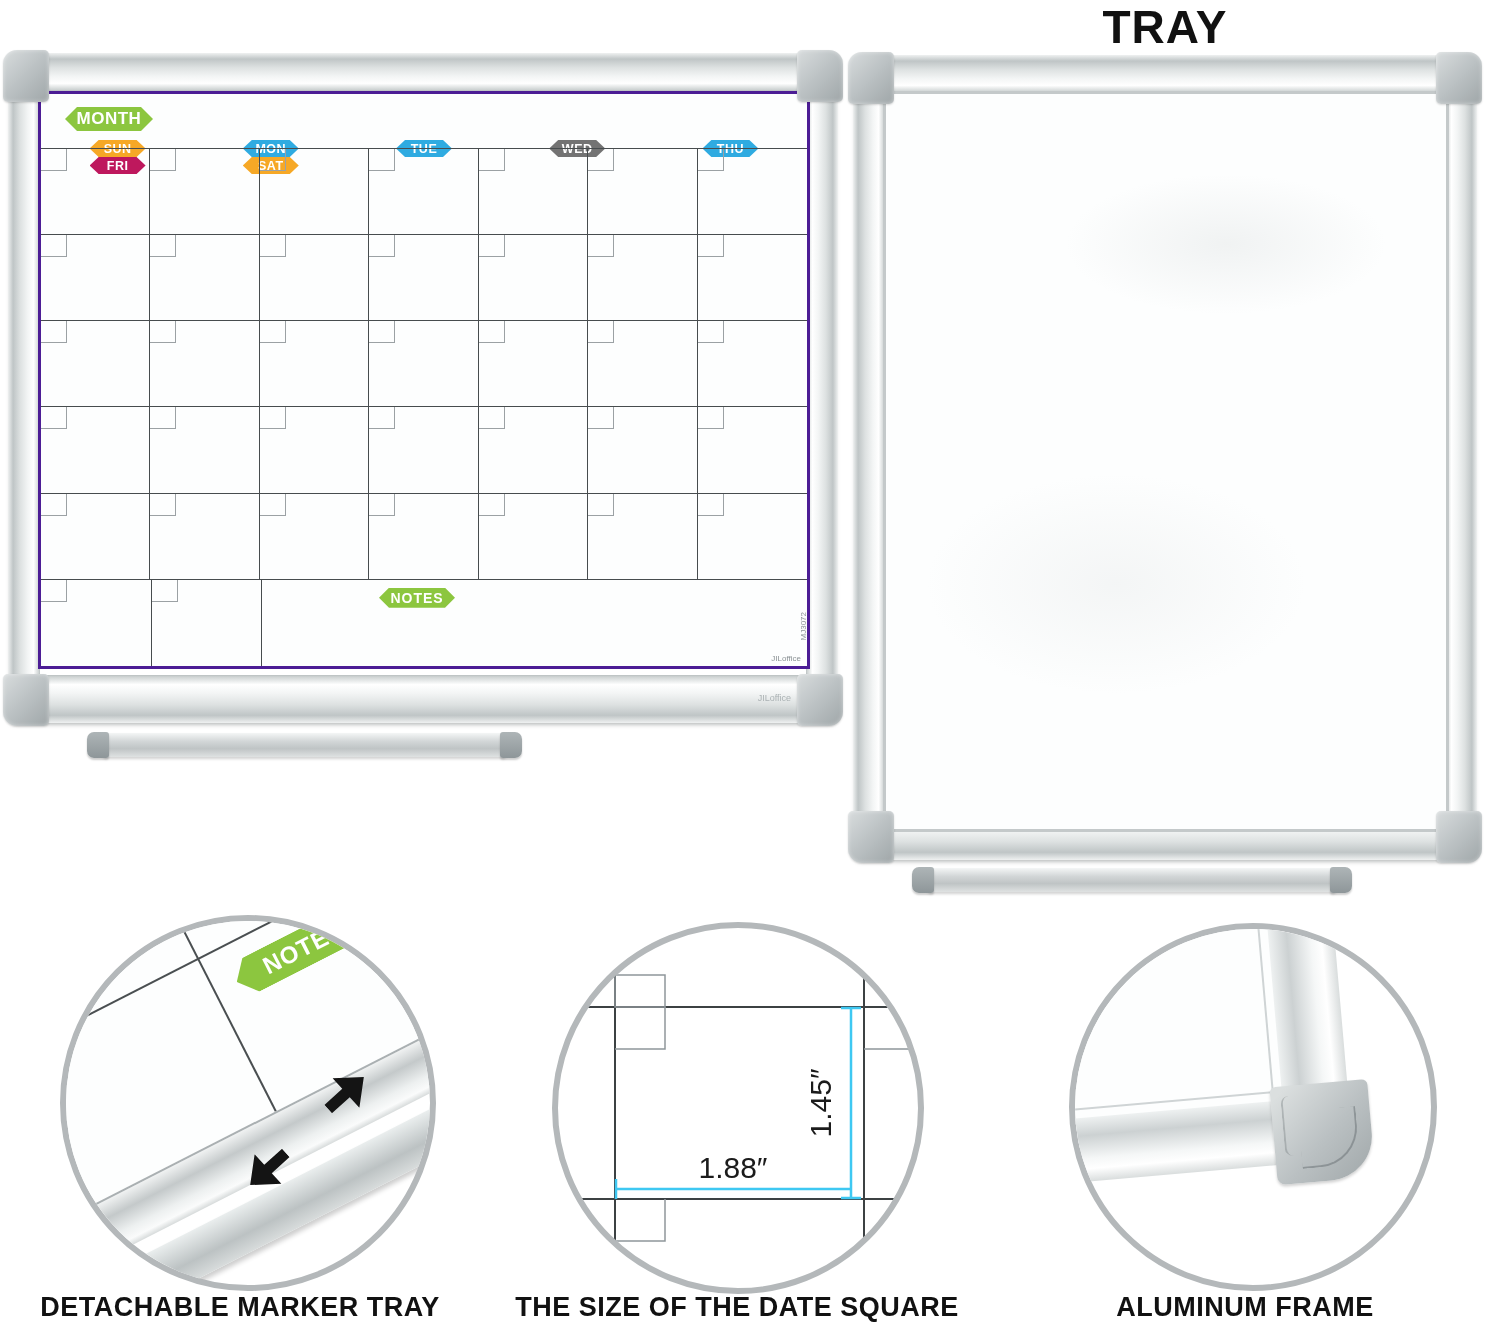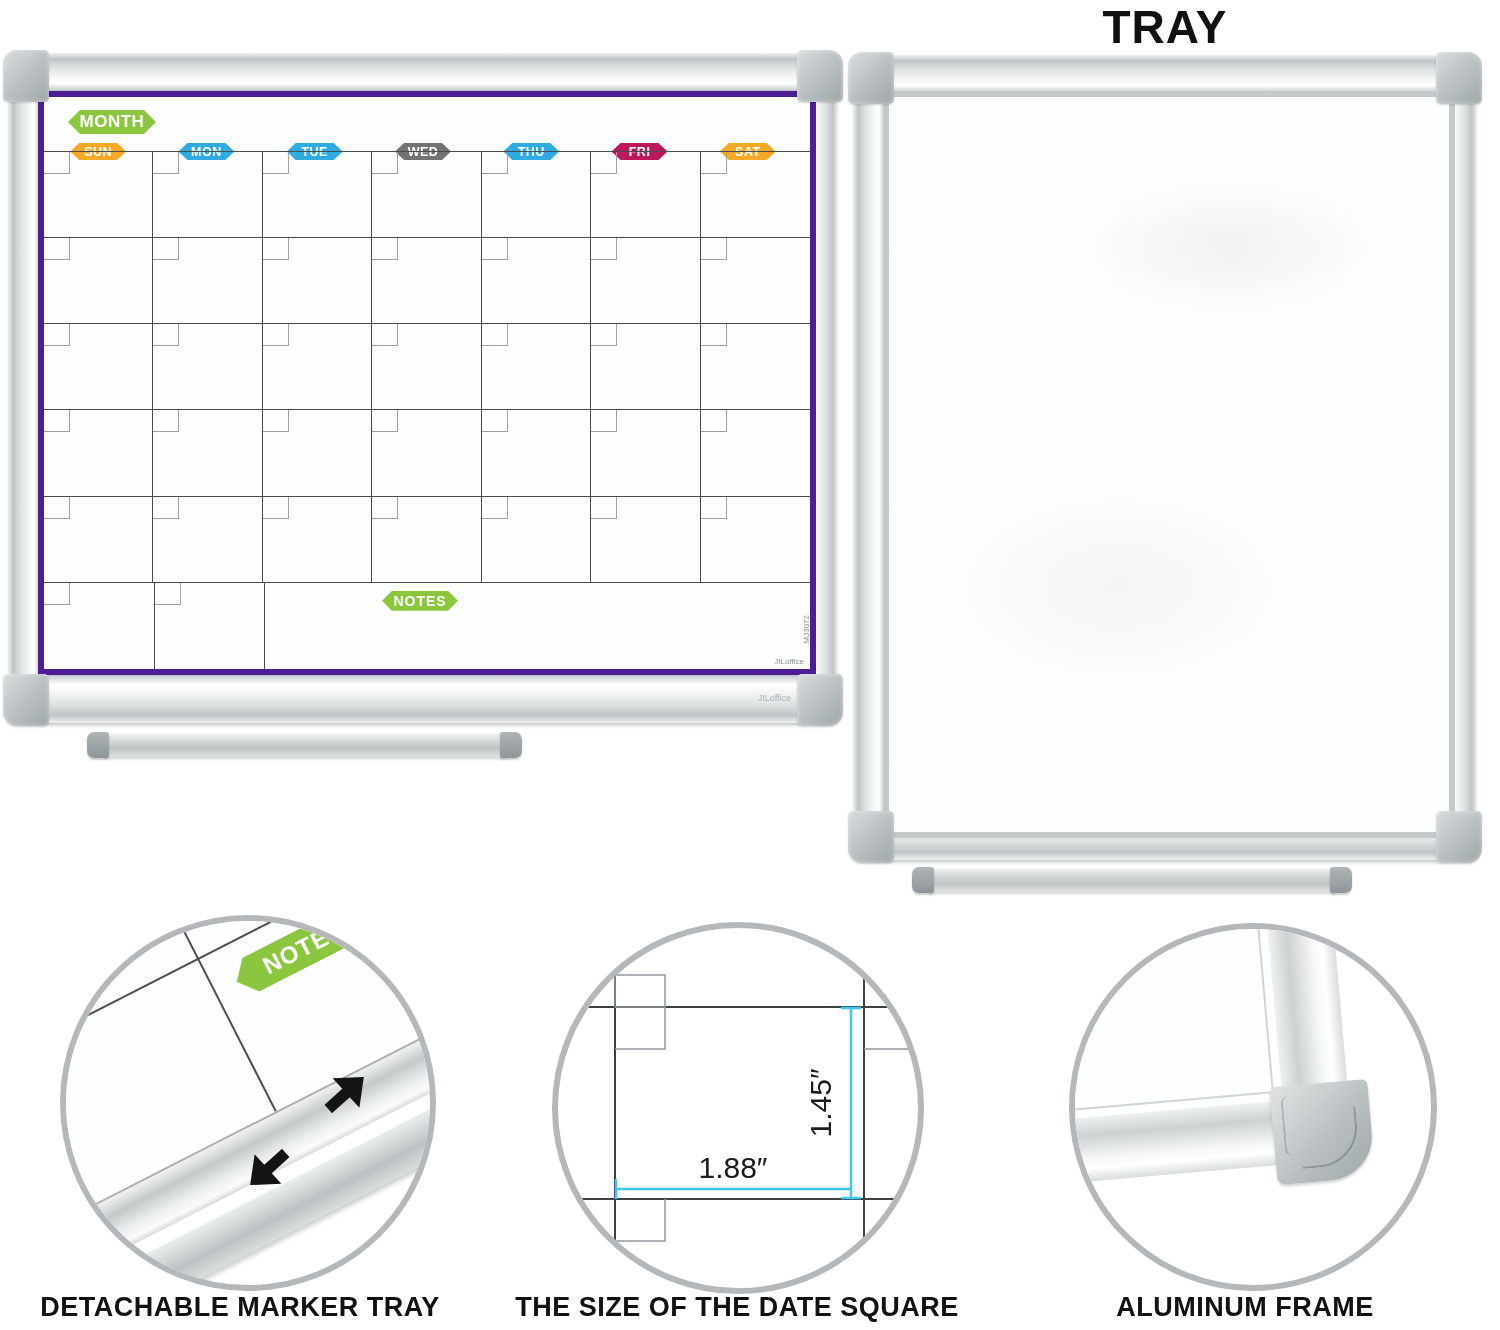--- a/index.html
+++ b/index.html
@@ -24,21 +24,21 @@
   .frame-left{left:0;width:32px;}
   .frame-right{right:0;width:32px;transform:scaleX(-1);}
   .cap{position:absolute;width:46px;height:52px;
        background:linear-gradient(135deg,#d8dcdd 0%,#bcc2c4 48%,#9fa6a8 100%);
        box-shadow:inset 0 0 4px rgba(255,255,255,.5), 0 1px 2px rgba(0,0,0,.15);}
   .cap-tl{left:-5px;top:-3px;border-radius:14px 5px 5px 5px;}
   .cap-tr{right:-5px;top:-3px;border-radius:5px 14px 5px 5px;}
   .cap-bl{left:-5px;bottom:-3px;border-radius:5px 5px 5px 14px;}
   .cap-br{right:-5px;bottom:-3px;border-radius:5px 5px 14px 5px;}
 
-  .panel{position:absolute;background:#fdfefe;border:6px solid #4c1d95;text-decoration:underline;}
+  .panel{position:absolute;background:#fdfefe;border:3px solid #4c1d95;text-decoration:underline;}
   #front-panel{left:30px;top:38px;width:766px;height:572px;}
   #back-panel{left:30px;top:36px;width:560px;height:735px;border-color:#c4c9ca;}
   .smudge{position:absolute;border-radius:50%;pointer-events:none;}
 
   
   .hex{display:flex;align-items:center;justify-content:center;color:#fff;font-weight:bold;}
   #month-badge{position:absolute;left:24px;top:13px;width:88px;height:24px;font-size:17px;
      letter-spacing:.5px;clip-path:polygon(12px 0,calc(100% - 12px) 0,100% 50%,
      calc(100% - 12px) 100%,12px 100%,0 50%);}
   .calendar{position:absolute;left:0;right:0;top:54px;bottom:0;border-top:1px solid #474c4e;
@@ -48,22 +48,22 @@
   .cell{position:relative;border-right:1px solid #474c4e;border-bottom:1px solid #474c4e;}
   #grid-regular .cell:nth-child(7n){border-right:none;}
   .csq{position:absolute;left:0;top:0;width:25px;height:21px;
        border-right:1px solid #9ba1a4;border-bottom:1px solid #9ba1a4;}
   #row-bottom{flex:1;display:flex;position:relative;}
   #row-bottom .cell{width:109.5px;flex:none;border-bottom:none;}
   #notes-area{flex:1;position:relative;}
   #notes-badge{position:absolute;left:117px;top:8px;width:76px;height:20px;font-size:14px;
      letter-spacing:1px;clip-path:polygon(10px 0,calc(100% - 10px) 0,100% 50%,
      calc(100% - 10px) 100%,10px 100%,0 50%);}
-  .day-badges{position:absolute;left:0;right:8px;top:46px;display:grid;
-              grid-template-columns:repeat(7,1fr);justify-items:center;}
+  .day-badges{position:absolute;left:0;right:0;top:46px;display:grid;
+              grid-template-columns:repeat(5,1fr);justify-items:center;}
   .day-badge{width:56px;height:17px;font-size:12.5px;letter-spacing:.5px;
      clip-path:polygon(9px 0,calc(100% - 9px) 0,100% 50%,calc(100% - 9px) 100%,9px 100%,0 50%);}
   #panel-brand{position:absolute;right:6px;bottom:3px;font-size:8px;color:#8a9194;}
   #panel-model{position:absolute;right:-1px;bottom:26px;font-size:8px;color:#8a9194;
                writing-mode:vertical-rl;transform:rotate(180deg);}
   #frame-brand{position:absolute;right:47px;bottom:20px;font-size:9px;color:#aab1b3;}
 
   
   .tray{position:absolute;height:26px;}
   .tray .bar{position:absolute;left:16px;right:16px;top:1px;bottom:1px;border-radius:3px;

